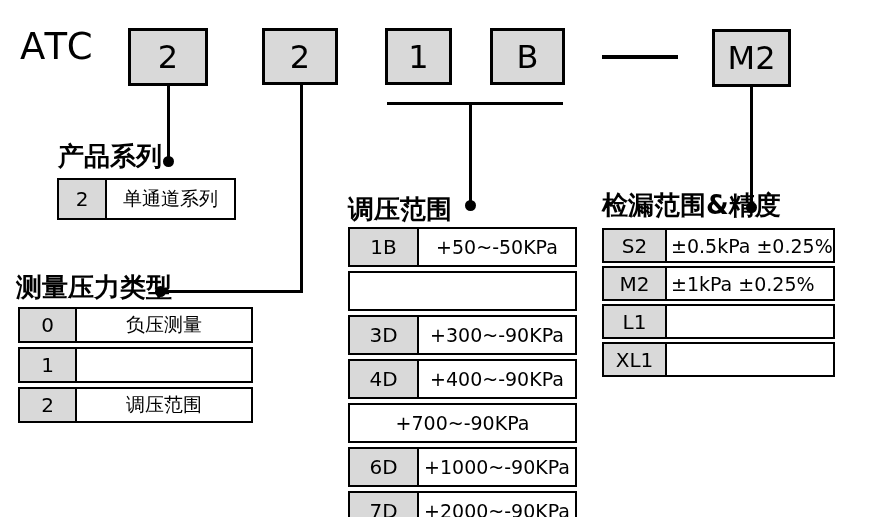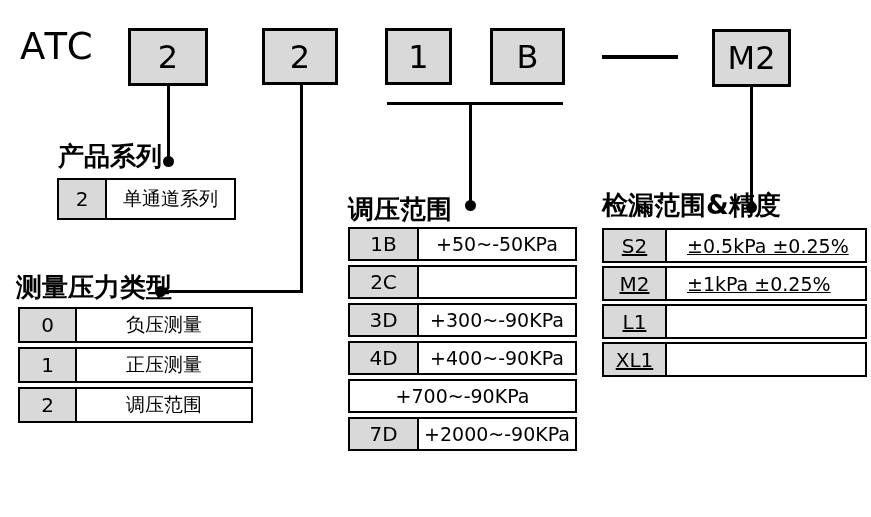--- a/index.html
+++ b/index.html
@@ -72,27 +72,27 @@
   
   .tbl-series { left: 57px; top: 178px; width: 179px; }
   .tbl-series .t-row { height: 42px; }
   .tbl-series .t-code { width: 48px; }
 
   .tbl-type { left: 18px; top: 307px; width: 235px; }
   .tbl-type .t-row { height: 36px; margin-bottom: 4px; }
   .tbl-type .t-code { width: 57px; }
 
   .tbl-range { left: 348px; top: 227px; width: 229px; }
-  .tbl-range .t-row { height: 34px; margin-bottom: 4px; }
+  .tbl-range .t-row { height: 40px; margin-bottom: 4px; }
   .tbl-range .t-code { width: 69px; }
 
-  .tbl-leak { left: 602px; top: 228px; width: 265px; text-decoration: underline; }
+  .tbl-leak { left: 602px; top: 228px; width: 233px; }
   .tbl-leak .t-row { height: 35px; margin-bottom: 3px; }
   .tbl-leak .t-code { width: 63px; }
-  .tbl-leak .t-desc { justify-content: flex-start; padding-left: 20px; }
+  .tbl-leak .t-desc { justify-content: flex-start; padding-left: 4px; }
 </style>
 </head>
 <body>
 
 <div class="stage">
 
   <div class="prefix">ATC</div>
 
   <div class="codebox" style="left:128px; top:28px; width:80px; height:58px;">
     <span>2</span>
@@ -135,49 +135,51 @@
   </div>
 
   <div class="sec-label" style="left:16px; top:273px;">测量压力类型</div>
   <div class="vtable tbl-type">
     <div class="t-row">
       <div class="t-code">0</div>
       <div class="t-desc">负压测量</div>
     </div>
     <div class="t-row">
       <div class="t-code">1</div>
-      <div class="t-desc">正压测量</div>
     </div>
     <div class="t-row">
       <div class="t-code">2</div>
       <div class="t-desc">调压范围</div>
     </div>
   </div>
 
   <div class="sec-label" style="left:348px; top:195px;">调压范围</div>
   <div class="vtable tbl-range">
     <div class="t-row">
       <div class="t-code">1B</div>
       <div class="t-desc">+50~-50KPa</div>
     </div>
     <div class="t-row">
-      <div class="t-code">2C</div>
     </div>
     <div class="t-row">
       <div class="t-code">3D</div>
       <div class="t-desc">+300~-90KPa</div>
     </div>
     <div class="t-row">
       <div class="t-code">4D</div>
       <div class="t-desc">+400~-90KPa</div>
     </div>
     <div class="t-row">
       <div class="t-desc">+700~-90KPa</div>
     </div>
     <div class="t-row">
+      <div class="t-code">6D</div>
+      <div class="t-desc">+1000~-90KPa</div>
+    </div>
+    <div class="t-row">
       <div class="t-code">7D</div>
       <div class="t-desc">+2000~-90KPa</div>
     </div>
   </div>
 
   <div class="sec-label" style="left:602px; top:191px;">检漏范围&amp;精度</div>
   <div class="vtable tbl-leak">
     <div class="t-row">
       <div class="t-code">S2</div>
       <div class="t-desc">±0.5kPa ±0.25%</div>

